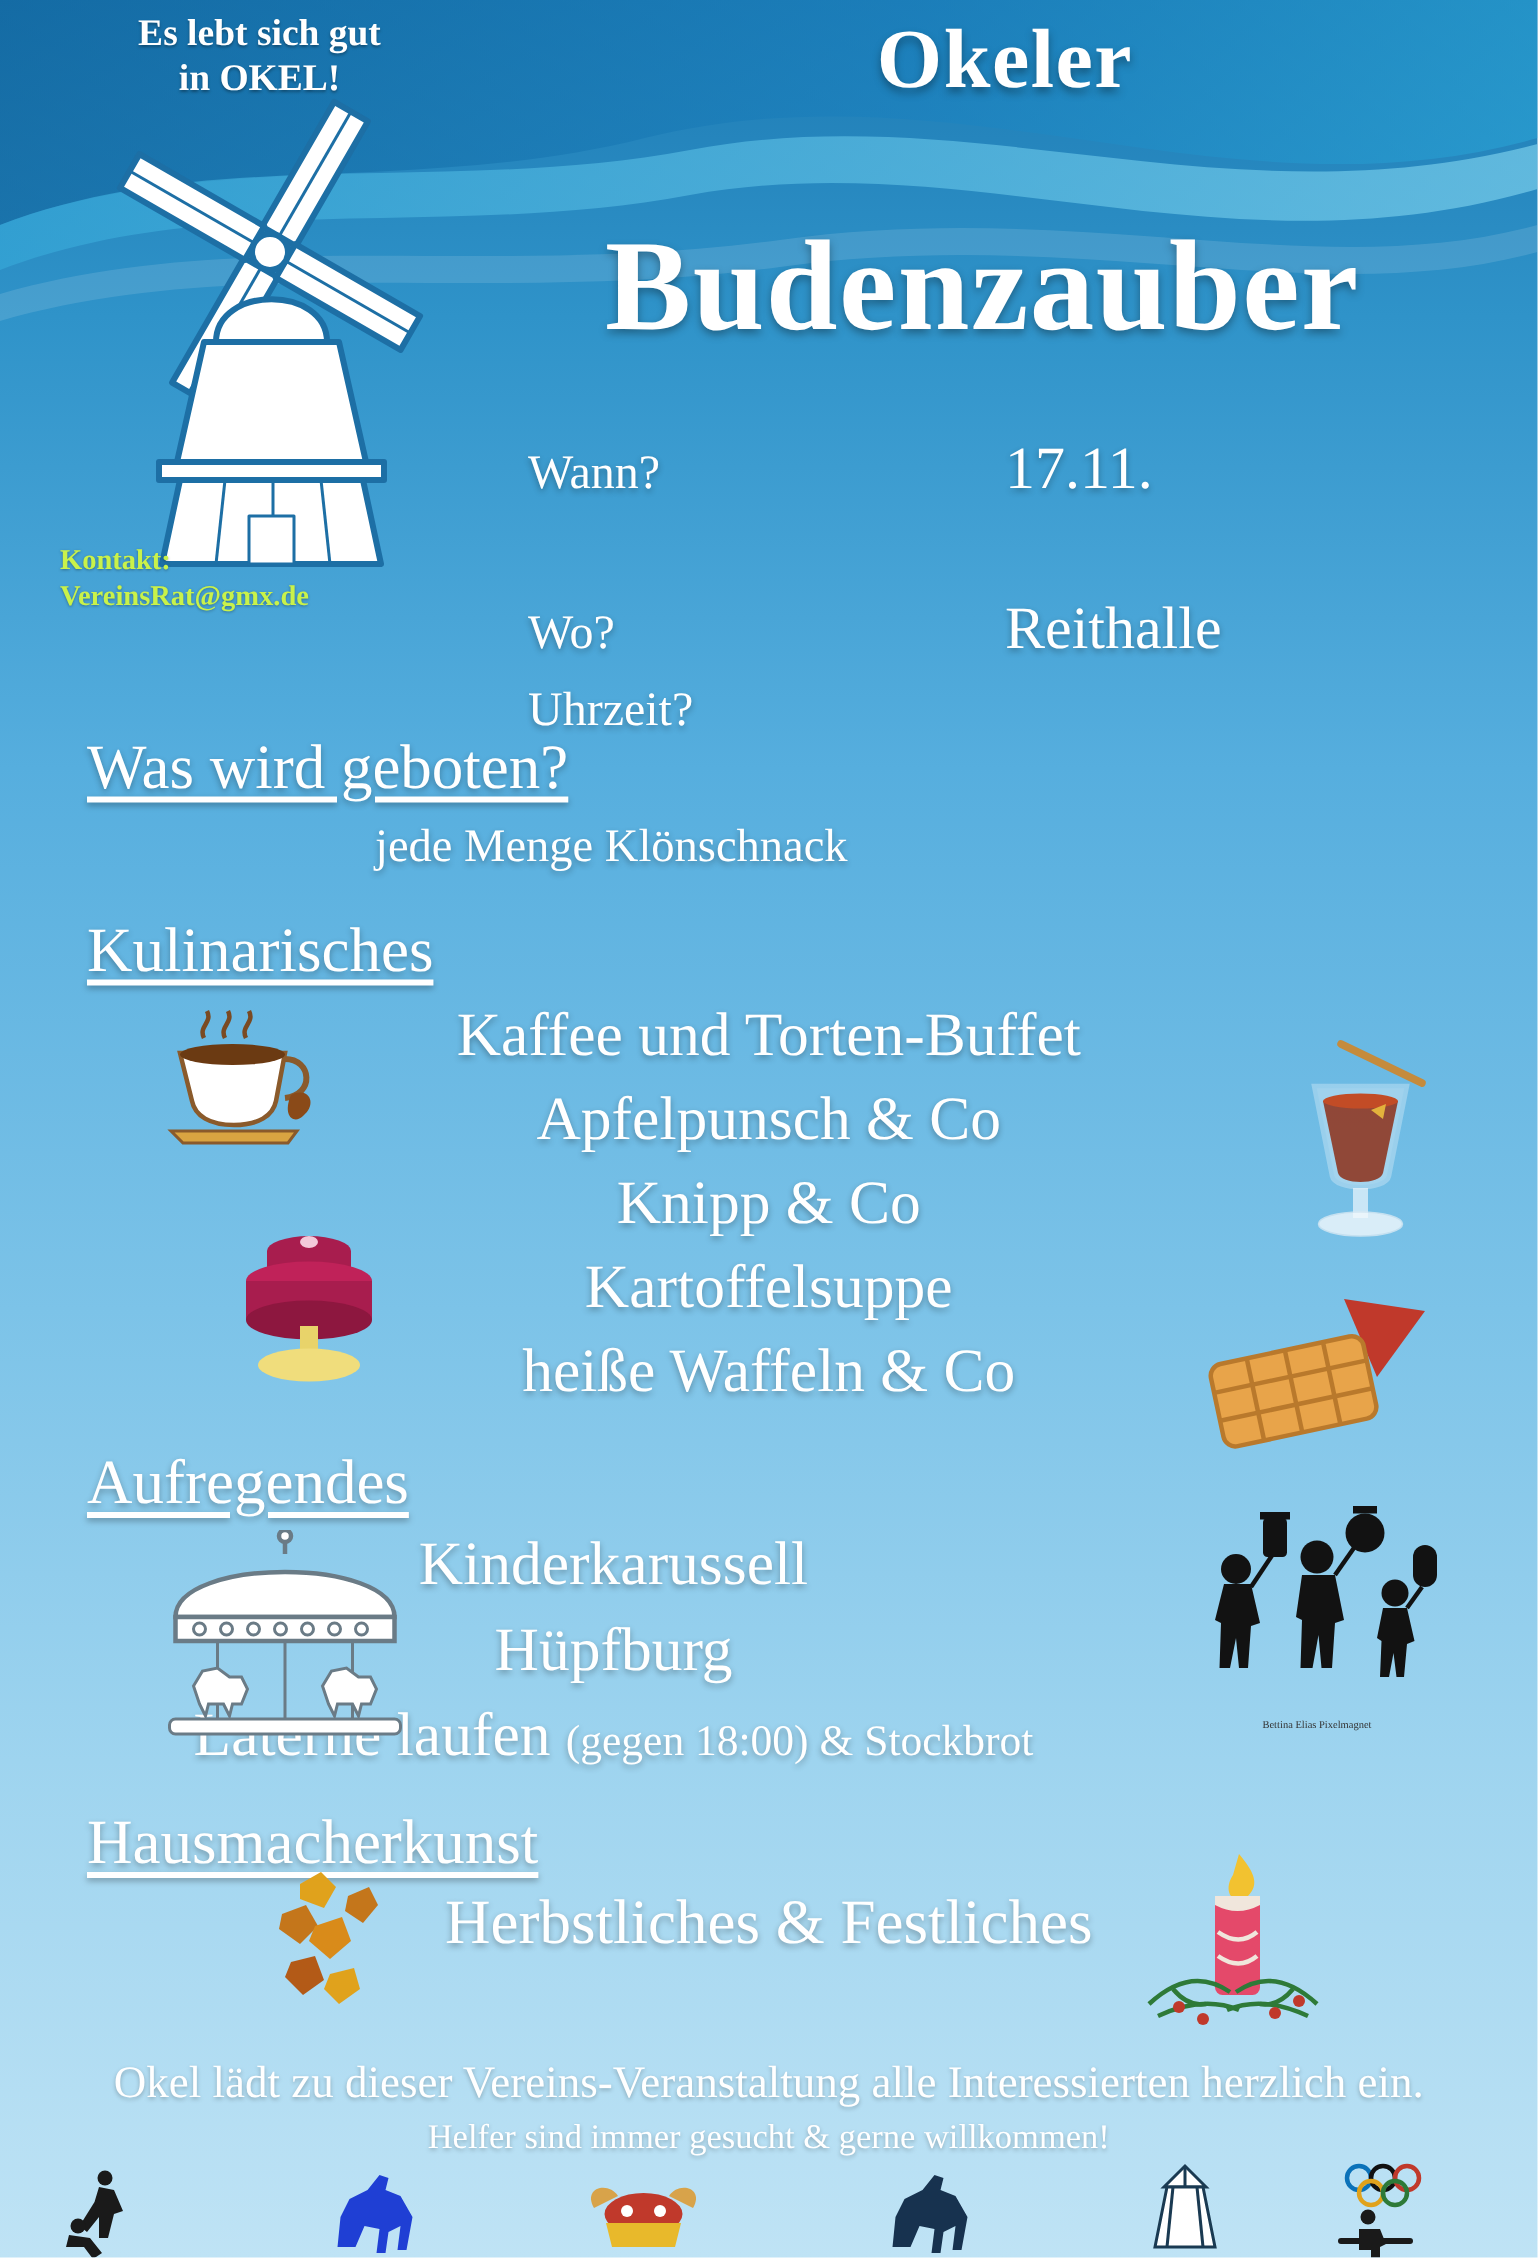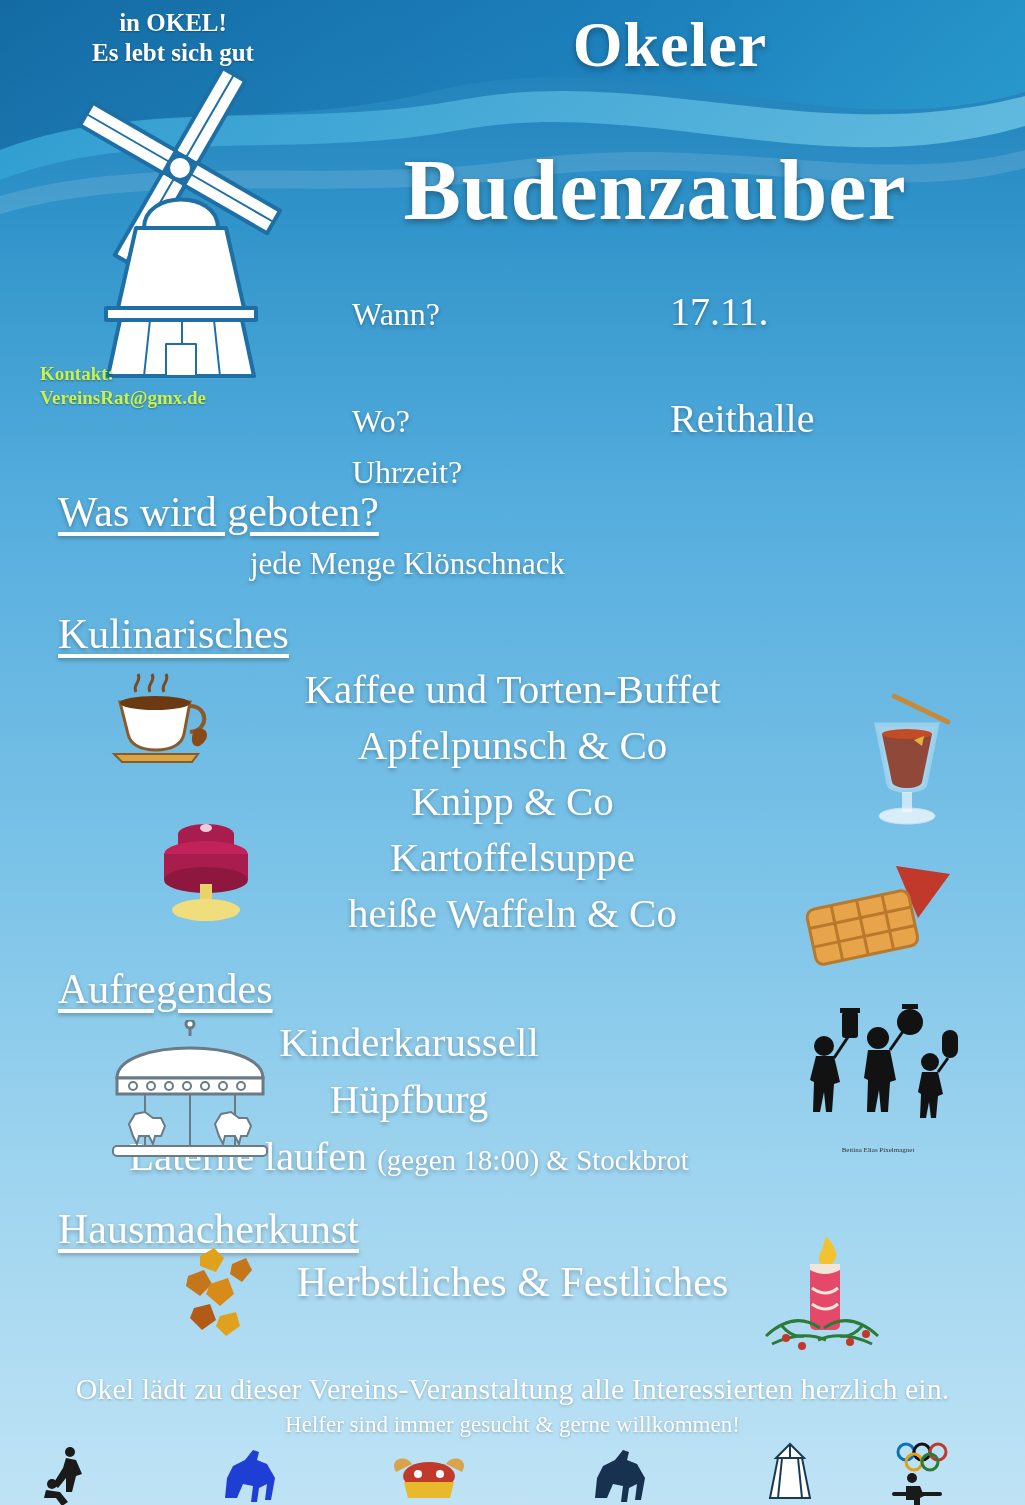--- a/index.html
+++ b/index.html
@@ -23,21 +23,21 @@
     text-shadow:0 1px 2px rgba(0,0,0,.35);
   }
   .windmill{position:absolute;left:58px;top:58px;width:250px;height:320px;}
   .contact{
     position:absolute;left:40px;top:362px;width:260px;
     color:#c9f24a;font-size:19px;line-height:1.28;font-weight:600;
     text-shadow:0 1px 2px rgba(0,0,0,.35);
   }
   .title1{
     position:absolute;left:330px;top:8px;width:680px;text-align:center;
-    color:#ffffff;font-size:64px;font-weight:700;letter-spacing:1px;
+    color:#ffffff;font-size:56px;font-weight:700;letter-spacing:1px;
     text-shadow:0 3px 6px rgba(0,0,0,.35);
   }
   .title2{
     position:absolute;left:300px;top:140px;width:710px;text-align:center;
     color:#ffffff;font-size:86px;font-weight:700;letter-spacing:1px;
     text-shadow:0 3px 6px rgba(0,0,0,.35);
   }
 
   .facts{position:absolute;left:352px;top:240px;width:620px;color:#ffffff;}
   .facts .row{display:flex;align-items:baseline;margin-bottom:12px;}
@@ -119,22 +119,22 @@
           <stop offset="100%" stop-color="#7fd3ee"></stop>
         </linearGradient>
       </defs>
       <path d="M0,0 L1025,0 L1025,92 C820,150 640,40 430,92 C280,130 130,100 0,150 Z" fill="url(#wg1)" opacity="0.55"></path>
       <path d="M0,150 C140,96 300,130 460,100 C650,64 820,150 1025,96 L1025,126 C820,186 650,96 460,130 C300,160 140,126 0,180 Z" fill="url(#wg2)" opacity="0.65"></path>
       <path d="M0,196 C160,150 330,186 520,160 C720,132 880,190 1025,150 L1025,168 C880,208 720,150 520,178 C330,204 160,168 0,214 Z" fill="#ffffff" opacity="0.12"></path>
     </svg>
   </div>
 
   <div class="slogan">
+    <div>Es lebt sich gut</div>
     <div>in OKEL!</div>
-    <div>Es lebt sich gut</div>
   </div>
 
   <div class="windmill">
     <svg width="250" height="320" viewBox="0 0 250 320">
       <g stroke="#ffffff" stroke-width="4" fill="none" stroke-linejoin="round">
 
         <g transform="translate(122,110)">
           <g transform="rotate(30)">
             <rect x="-13" y="-108" width="26" height="96" fill="#ffffff" stroke="#1d6fa5"></rect>
             <line x1="0" y1="-108" x2="0" y2="-12" stroke="#1d6fa5" stroke-width="2"></line>

